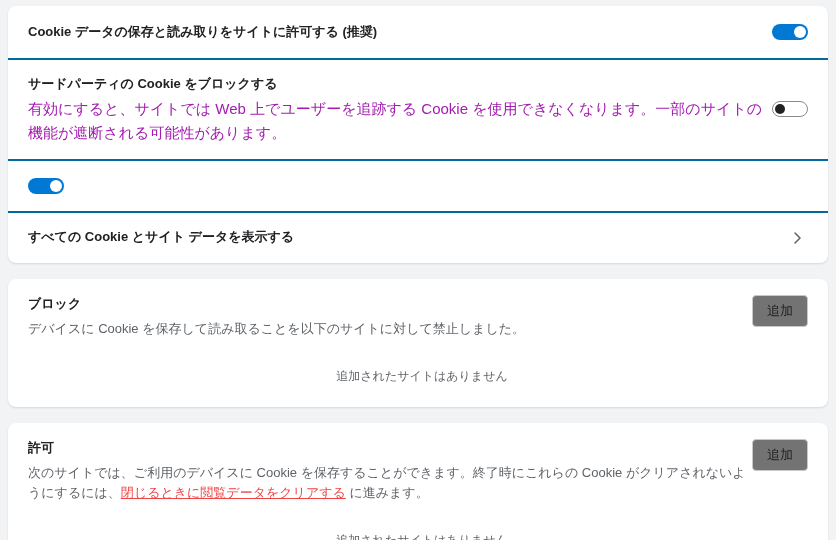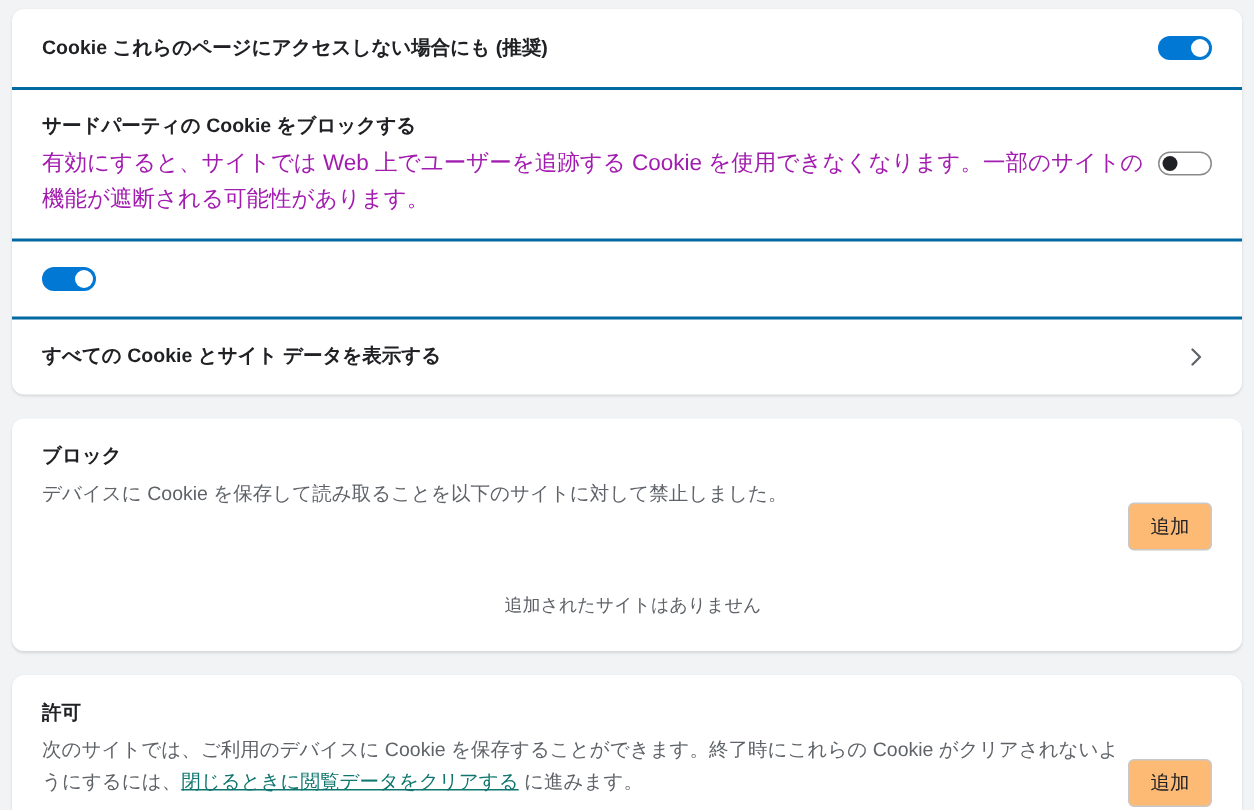--- a/index.html
+++ b/index.html
@@ -55,29 +55,28 @@
 }
 .toggle.on .knob { background: #fff; right: 2px; }
 .toggle.off .knob { background: #202124; left: 2px; width:10px; height:10px; }
 .chevron {
   width: 20px; height: 20px;
   display:flex; align-items:center; justify-content:center;
   color:#5f6368;
   flex-shrink:0;
 }
 .btn {
-  background:#fdba74;
+  background:#737373;
   border:1px solid #c8c8c8;
   border-radius:4px;
   padding:6px 14px;
   font-size:13px;
   color:#202124;
   cursor:pointer;
   flex-shrink:0;
-  margin-top:40px;
 }
 .section-head {
   display:flex;
   align-items:flex-start;
   padding:16px 20px 10px 20px;
 }
 .section-head .head-body { flex:1; }
 .section-head .section-title {
   font-size:13px;
   font-weight:600;
@@ -89,30 +88,30 @@
   color:#5f6368;
   margin-top:6px;
   line-height:1.6;
 }
 .empty {
   padding:18px 24px 22px 32px;
   font-size:12px;
   color:#5f6368;
   text-align:center;
 }
-a.link { color:#0f766e; text-decoration:underline; cursor:pointer; }
+a.link { color:#ef4444; text-decoration:underline; cursor:pointer; }
 </style>
 </head>
 <body>
 
 <div class="card">
 
   <div class="row">
     <div class="row-body">
-      <div class="row-title">Cookie これらのページにアクセスしない場合にも (推奨)</div>
+      <div class="row-title">Cookie データの保存と読み取りをサイトに許可する (推奨)</div>
     </div>
     <div class="toggle on">
         <div class="knob"></div>
       </div>
   </div>
 
   <div class="row">
     <div class="row-body">
       <div class="row-title">サードパーティの Cookie をブロックする</div>
       <div class="row-sub">有効にすると、サイトでは Web 上でユーザーを追跡する Cookie を使用できなくなります。一部のサイトの機能が遮断される可能性があります。</div>

